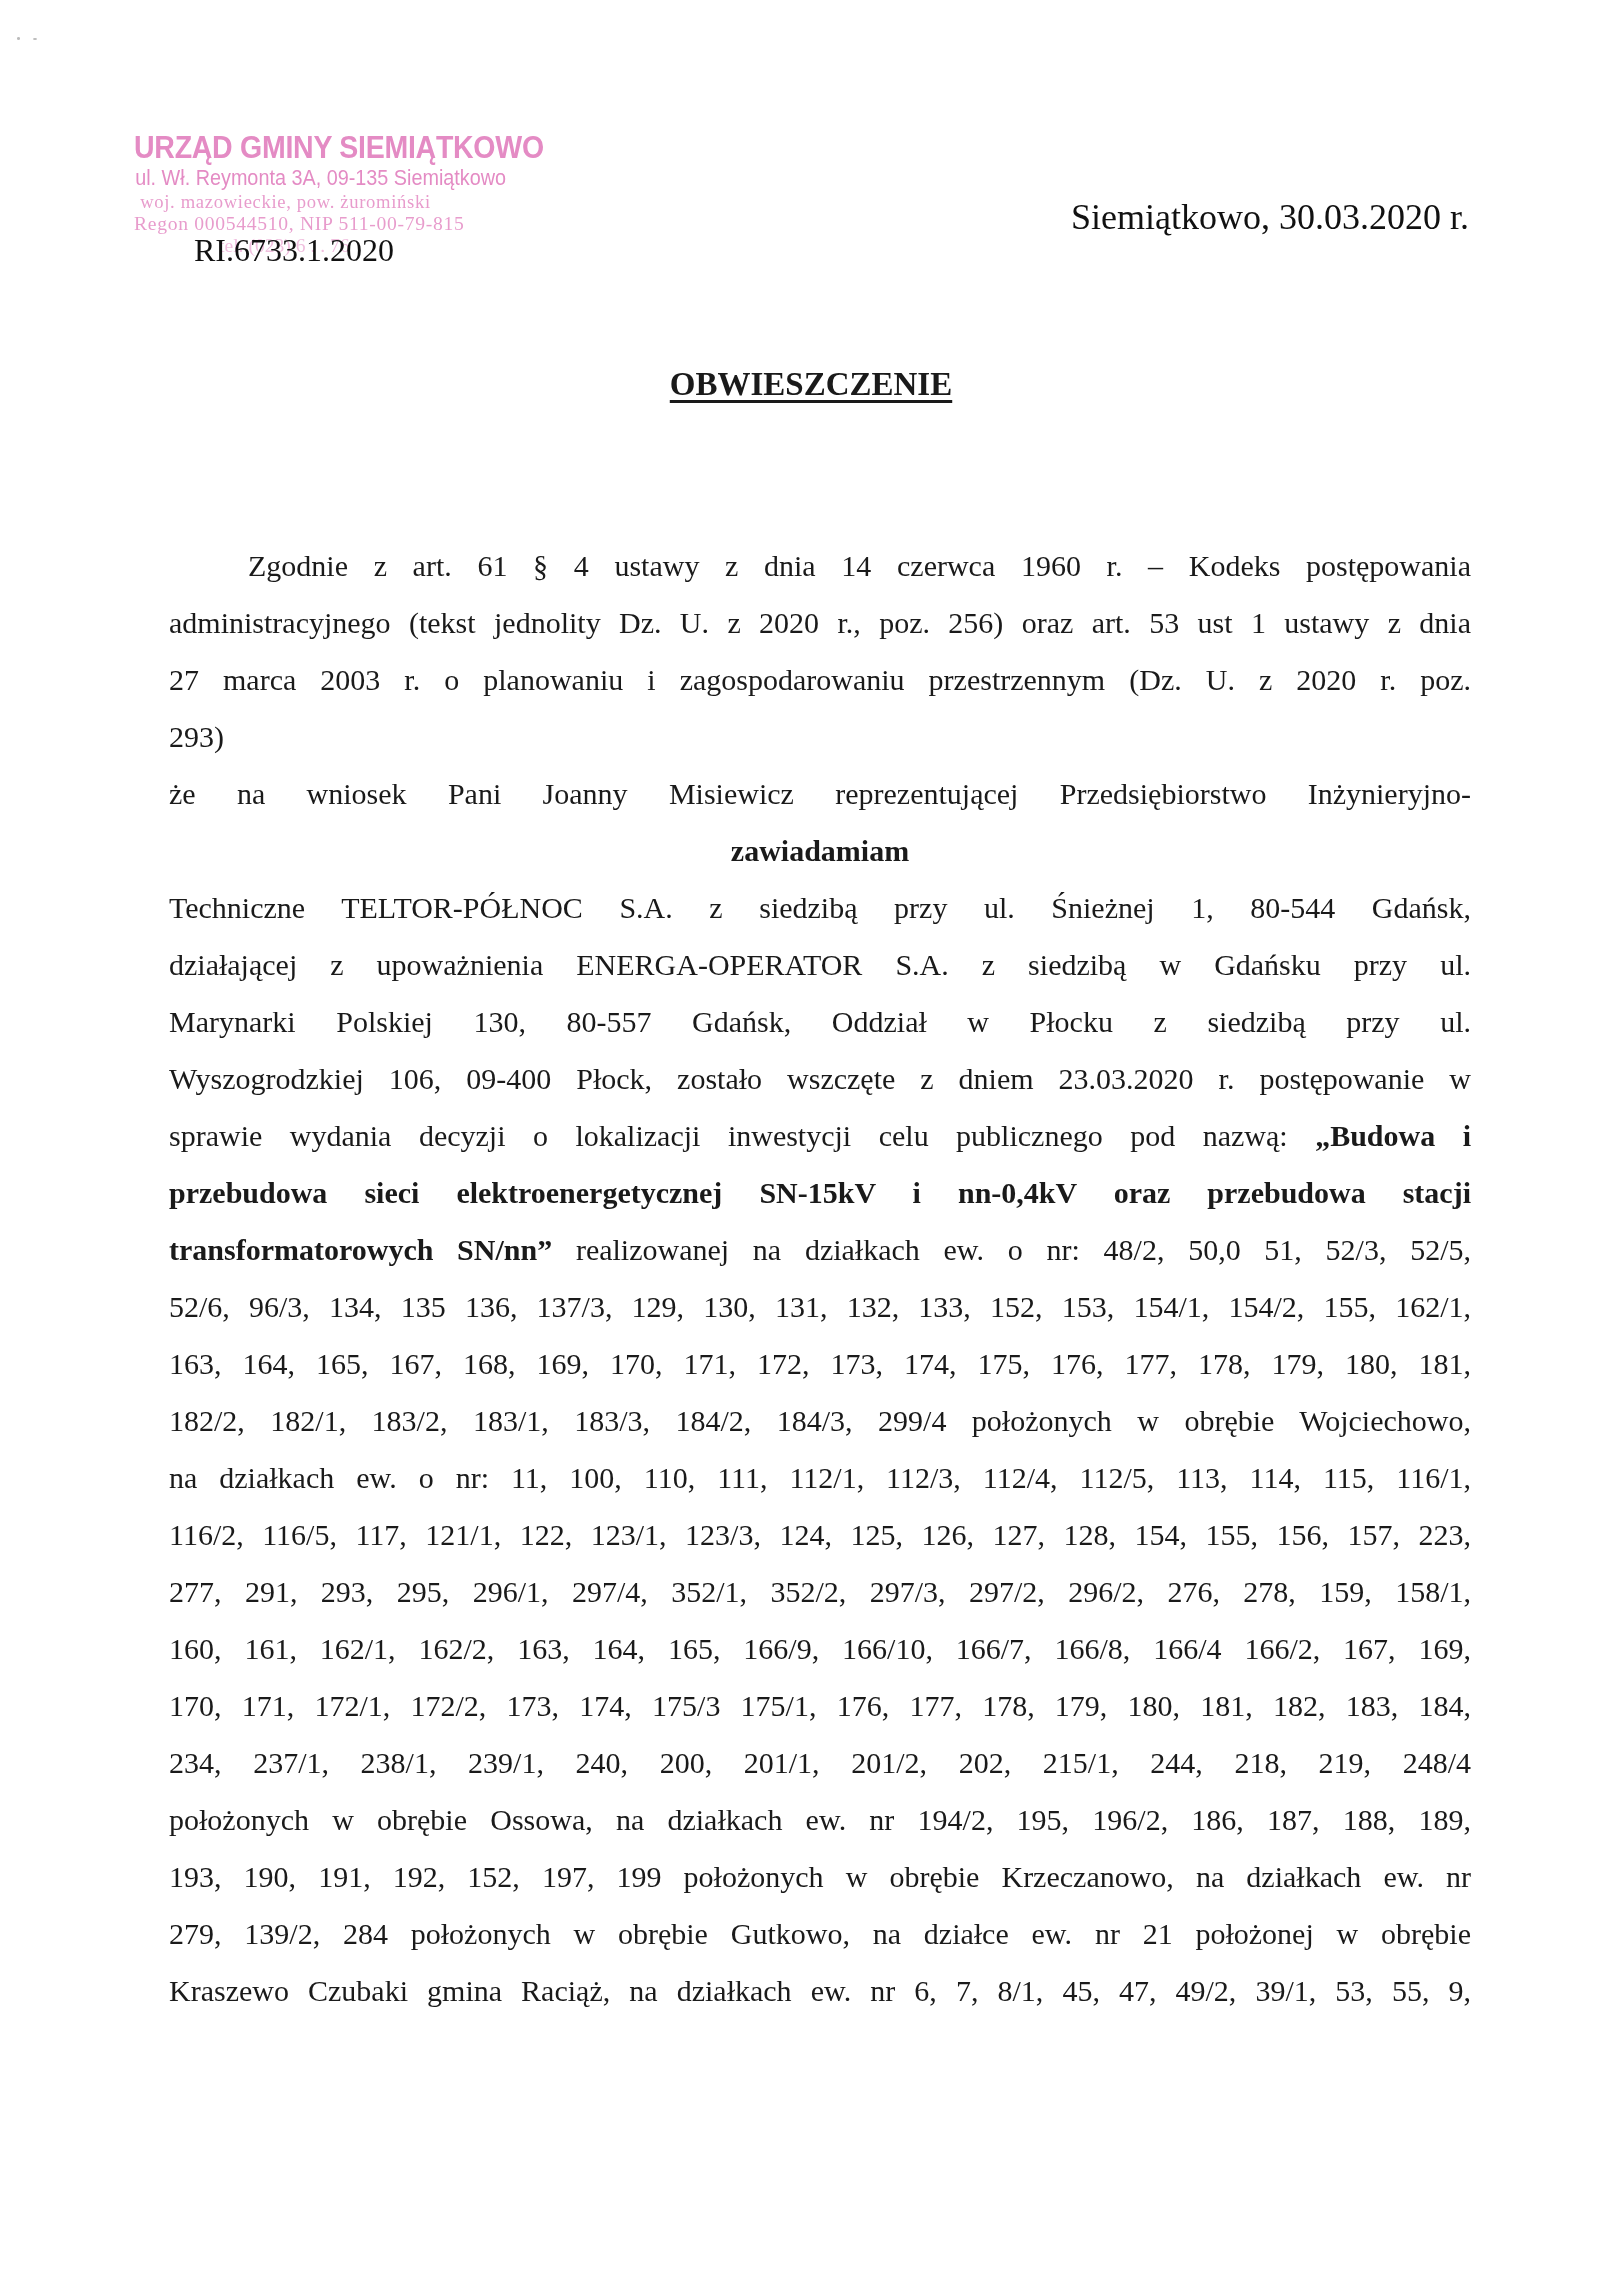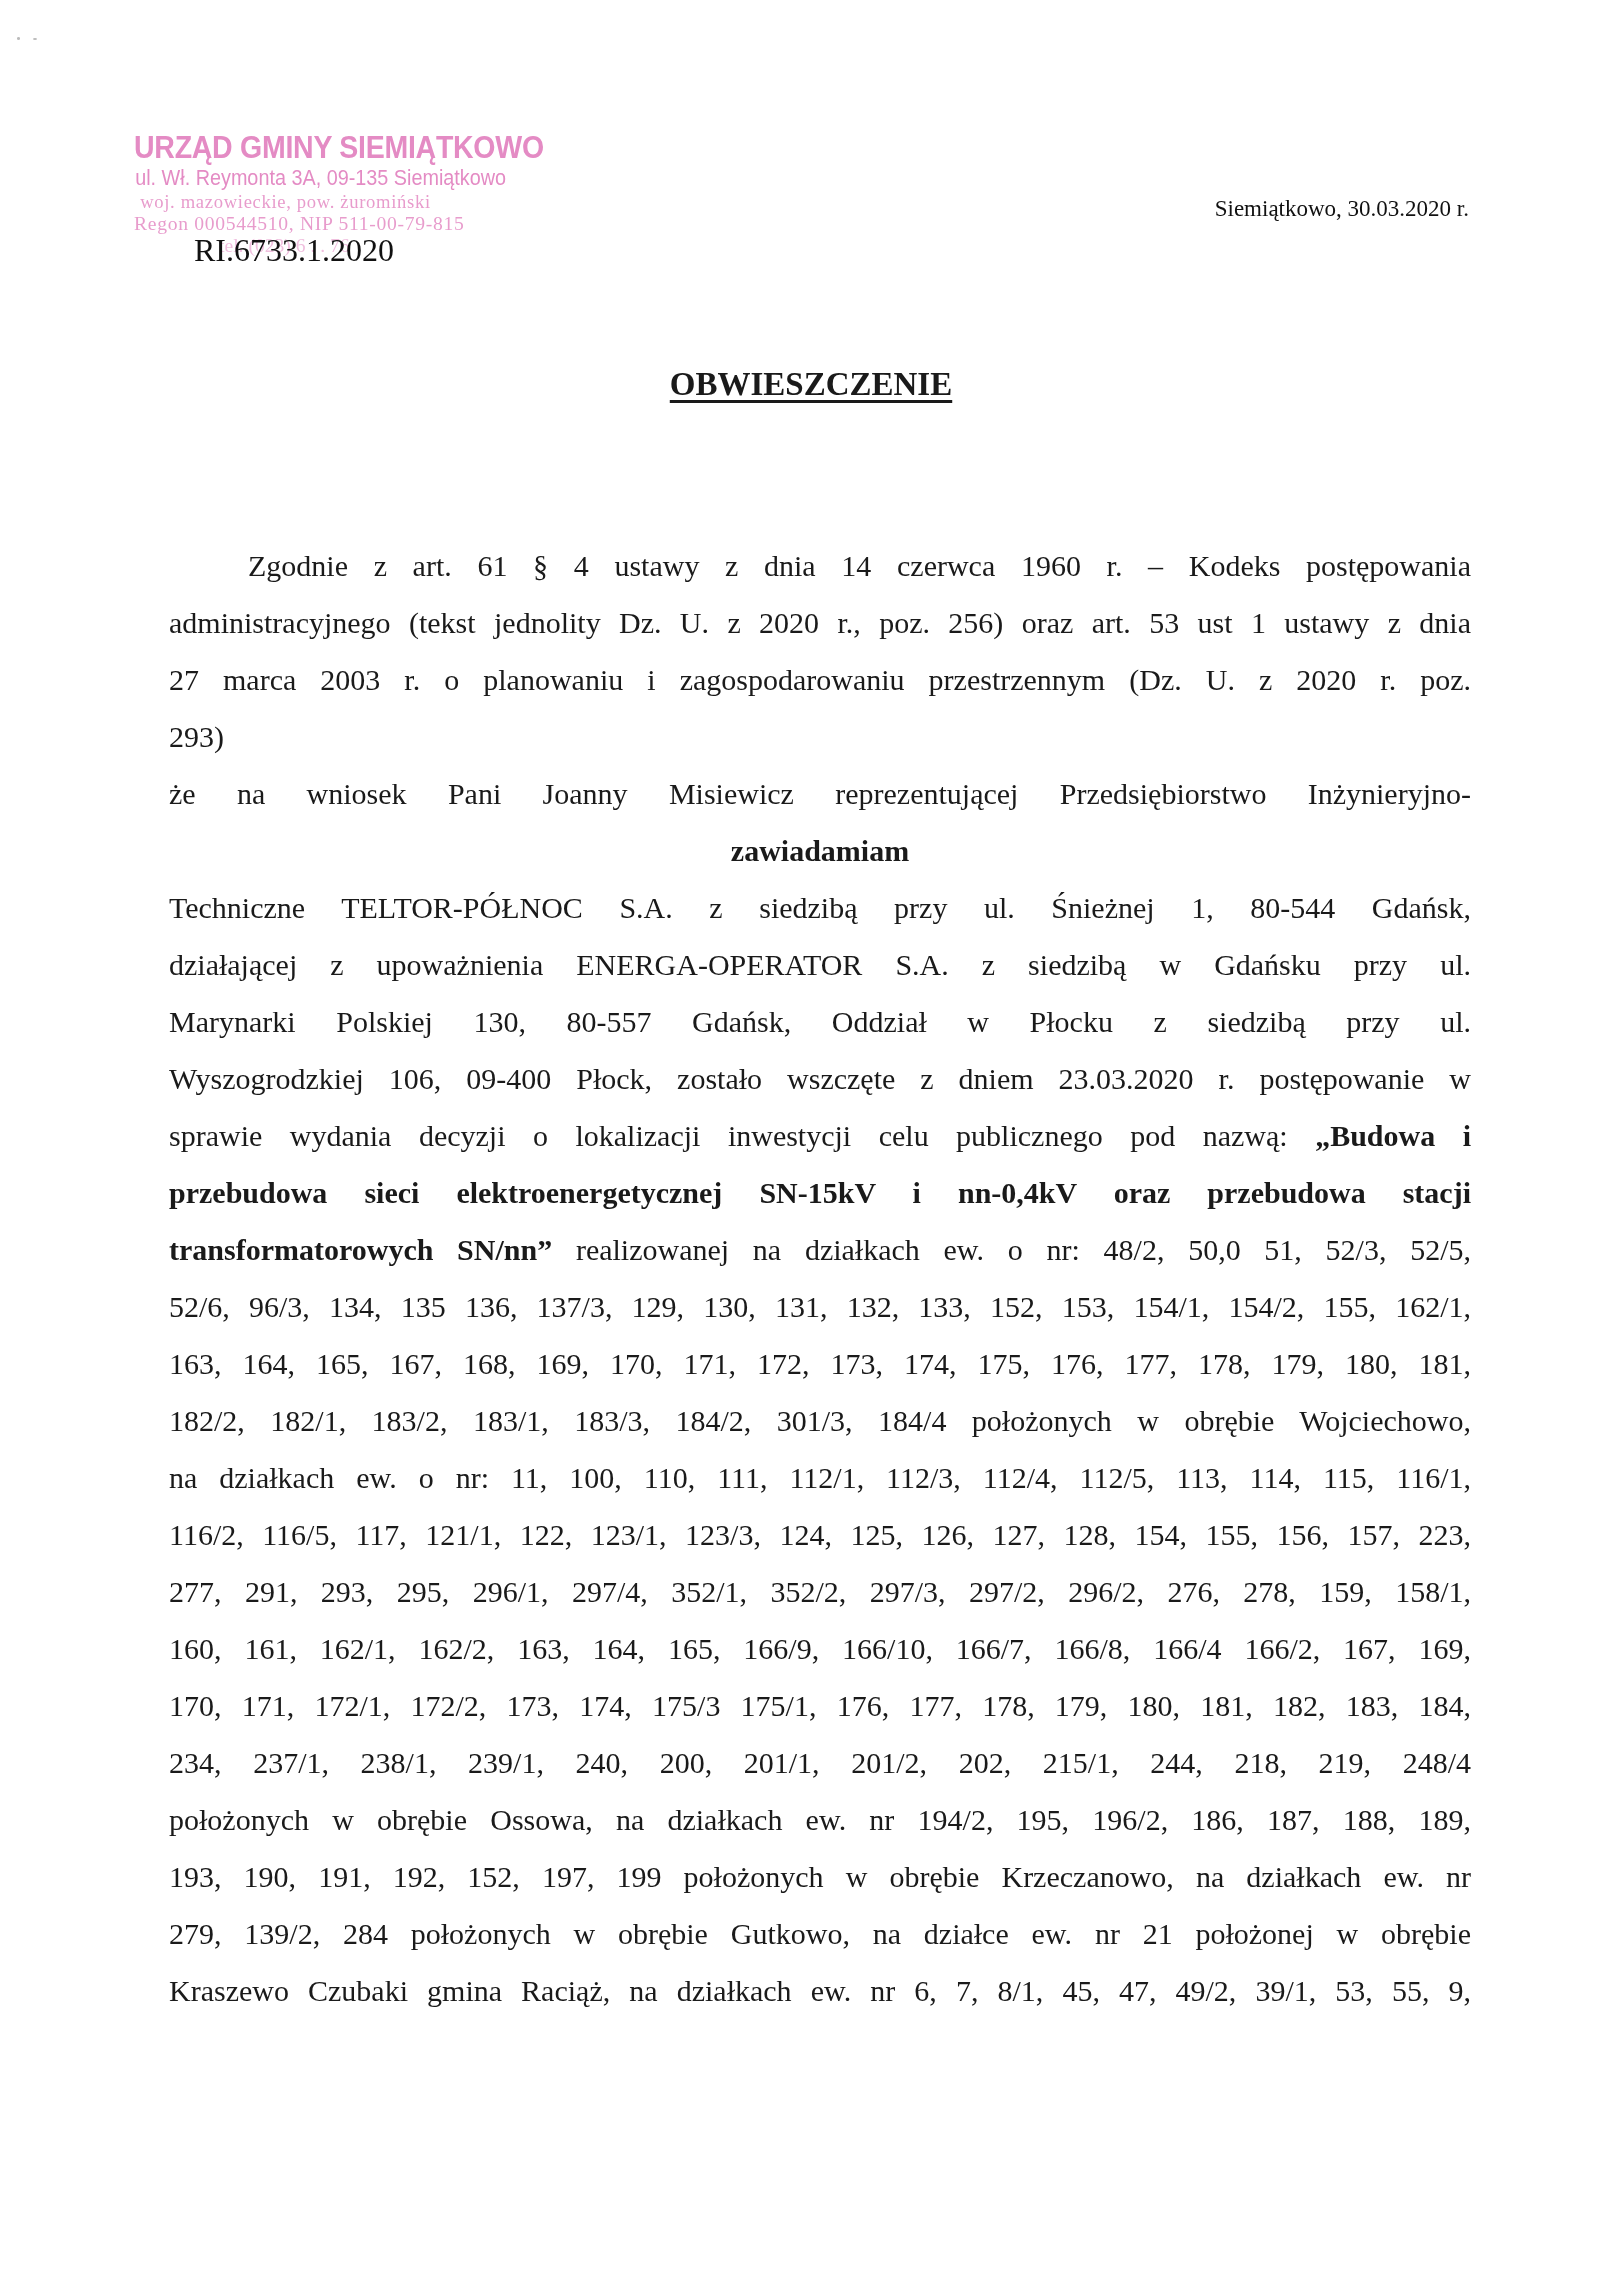--- a/index.html
+++ b/index.html
@@ -16,21 +16,21 @@
                line-height: 26px; white-space: nowrap; transform: scaleX(0.9); transform-origin: left center;
                text-align: left; padding-left: 1.3px; }
   .stamp .s3, .stamp .s4 { font-family: "Liberation Serif", "DejaVu Serif", serif; font-size: 19.6px;
                line-height: 22px; white-space: nowrap; opacity: 0.85; }
   .stamp .s3 { padding-left: 6.5px; text-align: left; transform: scaleX(0.95); transform-origin: left center; letter-spacing: 0.7px; }
   .stamp .s4 { text-align: left; letter-spacing: 0.7px; }
   .stamp .s5 { font-family: "Liberation Serif", "DejaVu Serif", serif; font-size: 19.6px; line-height: 22px;
                white-space: nowrap; opacity: 0.55; text-align: left; padding-left: 85px; }
 
   .ref { position: absolute; left: 194px; top: 232px; font-size: 32px; color: #111; white-space: nowrap; }
-  .date { position: absolute; right: 153px; top: 196px; font-size: 23px; color: #111; white-space: nowrap; }
+  .date { position: absolute; right: 153px; top: 196px; font-size: 36px; color: #111; white-space: nowrap; }
 
   .title { position: absolute; left: 0; width: 1622px; top: 366px; text-align: center; }
   .title span { font-weight: bold; font-size: 33px; text-decoration: underline; text-decoration-thickness: 2.6px;
                 text-underline-offset: 5.2px; letter-spacing: 0px; }
   .subtitle { position: absolute; left: 0; width: 1622px; top: 427px; text-align: center; }
   .subtitle span { font-weight: bold; font-size: 31px; text-decoration: underline; text-decoration-thickness: 2.6px;
                    text-underline-offset: 5.2px; padding-left: 13px; }
 
   .body { position: absolute; left: 169px; width: 1302px; top: 537px; font-size: 30px; }
   .line { height: 57px; line-height: 57px; white-space: nowrap; text-align: justify; text-align-last: justify; }
@@ -72,21 +72,21 @@
     <div class="line center">zawiadamiam</div>
     <div class="line">Techniczne TELTOR-PÓŁNOC S.A. z siedzibą przy ul. Śnieżnej 1, 80-544 Gdańsk,</div>
     <div class="line">działającej z upoważnienia ENERGA-OPERATOR S.A. z siedzibą w Gdańsku przy ul.</div>
     <div class="line">Marynarki Polskiej 130, 80-557 Gdańsk, Oddział w Płocku z siedzibą przy ul.</div>
     <div class="line">Wyszogrodzkiej 106, 09-400 Płock, zostało wszczęte z dniem 23.03.2020 r. postępowanie w</div>
     <div class="line"><span>sprawie wydania decyzji o lokalizacji inwestycji celu publicznego pod nazwą: </span><b>„Budowa i</b></div>
     <div class="line"><b>przebudowa sieci elektroenergetycznej SN-15kV i nn-0,4kV oraz przebudowa stacji</b></div>
     <div class="line"><b>transformatorowych SN/nn”</b><span> realizowanej na działkach ew. o nr: 48/2, 50,0 51, 52/3, 52/5,</span></div>
     <div class="line">52/6, 96/3, 134, 135 136, 137/3, 129, 130, 131, 132, 133, 152, 153, 154/1, 154/2, 155, 162/1,</div>
     <div class="line">163, 164, 165, 167, 168, 169, 170, 171, 172, 173, 174, 175, 176, 177, 178, 179, 180, 181,</div>
-    <div class="line">182/2, 182/1, 183/2, 183/1, 183/3, 184/2, 301/3, 184/4 położonych w obrębie Wojciechowo,</div>
+    <div class="line">182/2, 182/1, 183/2, 183/1, 183/3, 184/2, 184/3, 299/4 położonych w obrębie Wojciechowo,</div>
     <div class="line">na działkach ew. o nr: 11, 100, 110, 111, 112/1, 112/3, 112/4, 112/5, 113, 114, 115, 116/1,</div>
     <div class="line">116/2, 116/5, 117, 121/1, 122, 123/1, 123/3, 124, 125, 126, 127, 128, 154, 155, 156, 157, 223,</div>
     <div class="line">277, 291, 293, 295, 296/1, 297/4, 352/1, 352/2, 297/3, 297/2, 296/2, 276, 278, 159, 158/1,</div>
     <div class="line">160, 161, 162/1, 162/2, 163, 164, 165, 166/9, 166/10, 166/7, 166/8, 166/4 166/2, 167, 169,</div>
     <div class="line">170, 171, 172/1, 172/2, 173, 174, 175/3 175/1, 176, 177, 178, 179, 180, 181, 182, 183, 184,</div>
     <div class="line">234, 237/1, 238/1, 239/1, 240, 200, 201/1, 201/2, 202, 215/1, 244, 218, 219, 248/4</div>
     <div class="line">położonych w obrębie Ossowa, na działkach ew. nr 194/2, 195, 196/2, 186, 187, 188, 189,</div>
     <div class="line">193, 190, 191, 192, 152, 197, 199 położonych w obrębie Krzeczanowo, na działkach ew. nr</div>
     <div class="line">279, 139/2, 284 położonych w obrębie Gutkowo, na działce ew. nr 21 położonej w obrębie</div>
     <div class="line">Kraszewo Czubaki gmina Raciąż, na działkach ew. nr 6, 7, 8/1, 45, 47, 49/2, 39/1, 53, 55, 9,</div>

